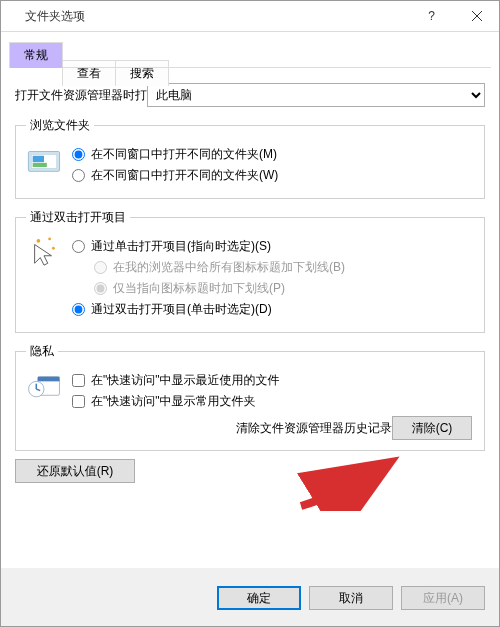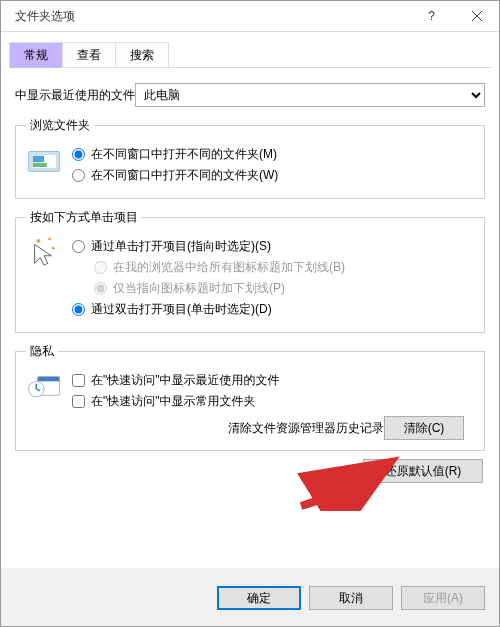--- a/index.html
+++ b/index.html
@@ -12,56 +12,56 @@
     --text:#000000;
     --disabled:#9a9a9a;
     --accent-tab:#0078d7;
     --btn-border:#adadad;
     font-family:"Segoe UI","Microsoft YaHei",Arial,sans-serif;
   }
   body{margin:0;background:#eceff3;display:flex;align-items:flex-start;justify-content:flex-start;}
   .window{width:var(--win-width);height:var(--win-height);background:var(--bg);border:1px solid #9a9a9a;box-shadow:4px 4px 10px rgba(0,0,0,.25);display:flex;flex-direction:column;box-sizing:border-box;}
 
   
-  .titlebar{height:30px;display:flex;align-items:center;justify-content:space-between;padding:0 0 0 14px;background:var(--bg);border-bottom:1px solid var(--border);}
+  .titlebar{height:30px;display:flex;align-items:center;justify-content:space-between;padding:0 0 0 24px;background:var(--bg);border-bottom:1px solid var(--border);}
   .titlebar .title{font-size:12px;color:#333;}
   .titlebar .controls{display:flex;height:100%;}
   .titlebar .ctl{width:45px;height:100%;display:flex;align-items:center;justify-content:center;font-size:12px;color:#333;}
   .titlebar .ctl svg{width:10px;height:10px;}
 
   
   .tabs{display:flex;padding:10px 8px 0 8px;}
   .tab{padding:4px 14px;font-size:12px;border:1px solid var(--border);border-bottom:none;background:#fff;margin-right:-1px;position:relative;}
   .tab.active{background:#c4b5fd;z-index:2;}
-  .tab:not(.active){top:0;background:#fdfdfd;}
+  .tab:not(.active){top:18px;background:#fdfdfd;}
   .tabstrip-line{height:1px;background:var(--border);margin:0 8px;position:relative;top:-1px;z-index:1;}
 
   .content{flex:1;padding:8px 14px 0 14px;font-size:12px;color:var(--text);overflow:hidden;}
 
   .row{display:flex;align-items:center;margin:6px 0;}
   .row label{white-space:nowrap;}
   select.dropdown{flex:1;height:24px;border:1px solid var(--btn-border);background:#fff;font-size:12px;padding:0 4px;}
 
-  fieldset.group{border:1px solid var(--group-border);margin:10px 0 6px 0;padding:8px 20px 10px 10px;}
+  fieldset.group{border:1px solid var(--group-border);margin:10px 0 6px 0;padding:8px 12px 10px 10px;}
   fieldset.group>legend{font-size:12px;padding:0 4px;}
   .group-body{display:flex;gap:10px;align-items:flex-start;}
   .group-icon{width:36px;height:36px;flex:none;display:flex;align-items:center;justify-content:center;}
   .group-items{flex:1;}
   .opt{display:flex;align-items:center;gap:6px;margin:4px 0;}
   .opt input{margin:0;}
   .opt-indent{margin-left:22px;}
   .opt.disabled{color:var(--disabled);}
   .opt.disabled input{accent-color:#bbb;}
 
   .privacy-row{display:flex;align-items:center;justify-content:flex-end;margin-top:6px;}
 
   .btn{min-width:80px;height:24px;border:1px solid var(--btn-border);background:#e1e1e1;font-size:12px;padding:0 12px;}
   .btn.disabled{color:var(--disabled);}
 
-  .restore-row{display:flex;justify-content:flex-end;margin:8px 0 0 0;padding-right:2px;}
+  .restore-row{display:flex;justify-content:flex-start;margin:8px 0 0 0;padding-right:2px;}
   .restore-row .btn{min-width:120px;}
 
   .footer{display:flex;justify-content:flex-end;gap:8px;padding:18px 14px 16px 14px;border-top:none;margin-top:auto;background:#f0f0f0;}
   .footer .btn{min-width:84px;height:24px;}
   .footer .btn.primary{border:2px solid #0078d7;background:#e1e1e1;}
 
   
   .arrow{position:absolute;pointer-events:none;}
 
   
@@ -92,21 +92,21 @@
   <div class="tabs">
     <div class="tab active">常规</div>
     <div class="tab">查看</div>
     <div class="tab">搜索</div>
   </div>
   <div class="tabstrip-line"></div>
 
   <div class="content">
 
     <div class="row">
-      <label>中显示最近使用的文件</label>
+      <label>打开文件资源管理器时打</label>
       <select class="dropdown">
         <option>此电脑</option>
       </select>
     </div>
 
     <fieldset class="group">
       <legend>浏览文件夹</legend>
       <div class="group-body">
         <div class="group-icon">
           <svg class="ico-folder" viewBox="0 0 48 36">
@@ -123,21 +123,21 @@
           </label>
           <label class="opt">
             <input type="radio" name="browse" style="">
             <span>在不同窗口中打开不同的文件夹(W)</span>
           </label>
         </div>
       </div>
     </fieldset>
 
     <fieldset class="group">
-      <legend>按如下方式单击项目</legend>
+      <legend>通过双击打开项目</legend>
       <div class="group-body">
         <div class="group-icon">
           <svg class="ico-cursor" viewBox="0 0 32 36">
             <circle cx="10" cy="6" r="2" fill="#e9a431"></circle>
             <circle cx="22" cy="4" r="1.5" fill="#e9a431"></circle>
             <circle cx="26" cy="14" r="1.5" fill="#e9a431"></circle>
             <polygon points="6,10 6,30 12,24 16,32 20,30 16,22 24,22" fill="#fff" stroke="#555"></polygon>
           </svg>
         </div>
         <div class="group-items">

